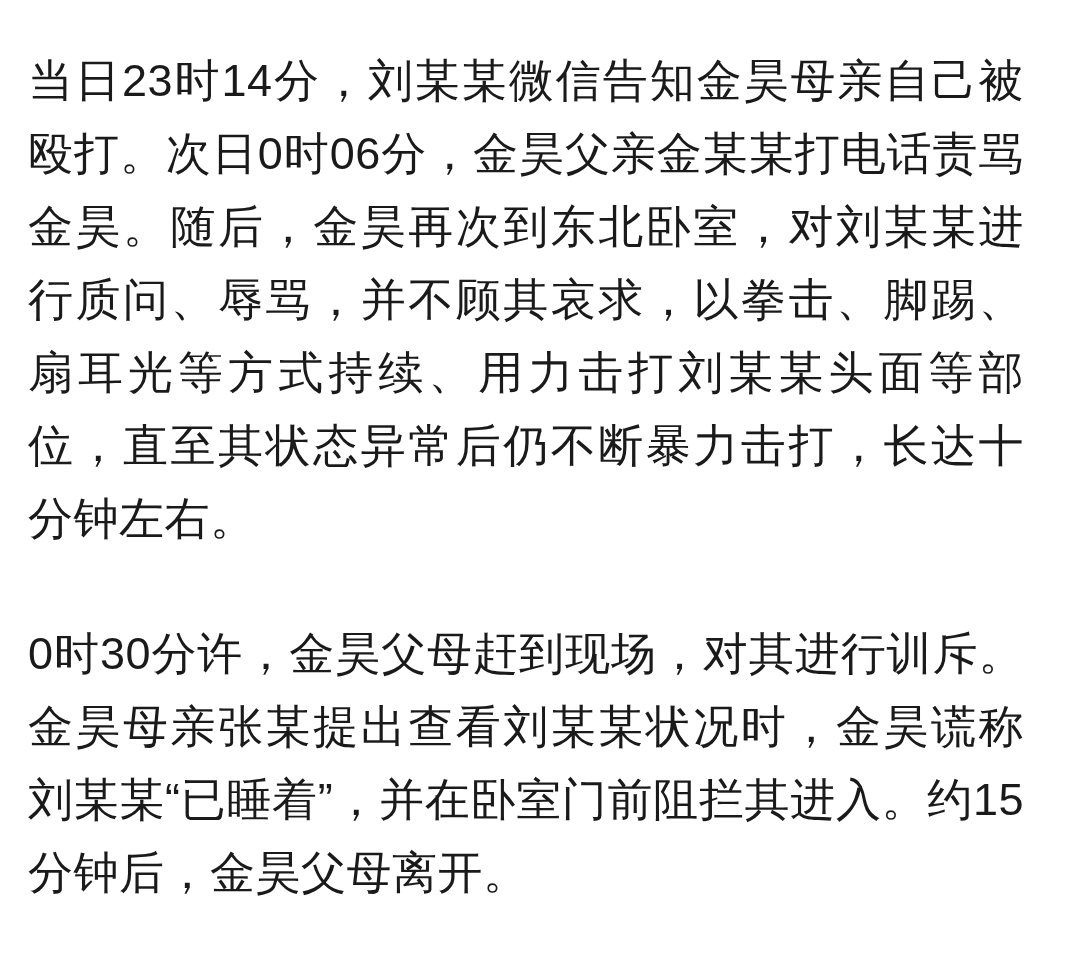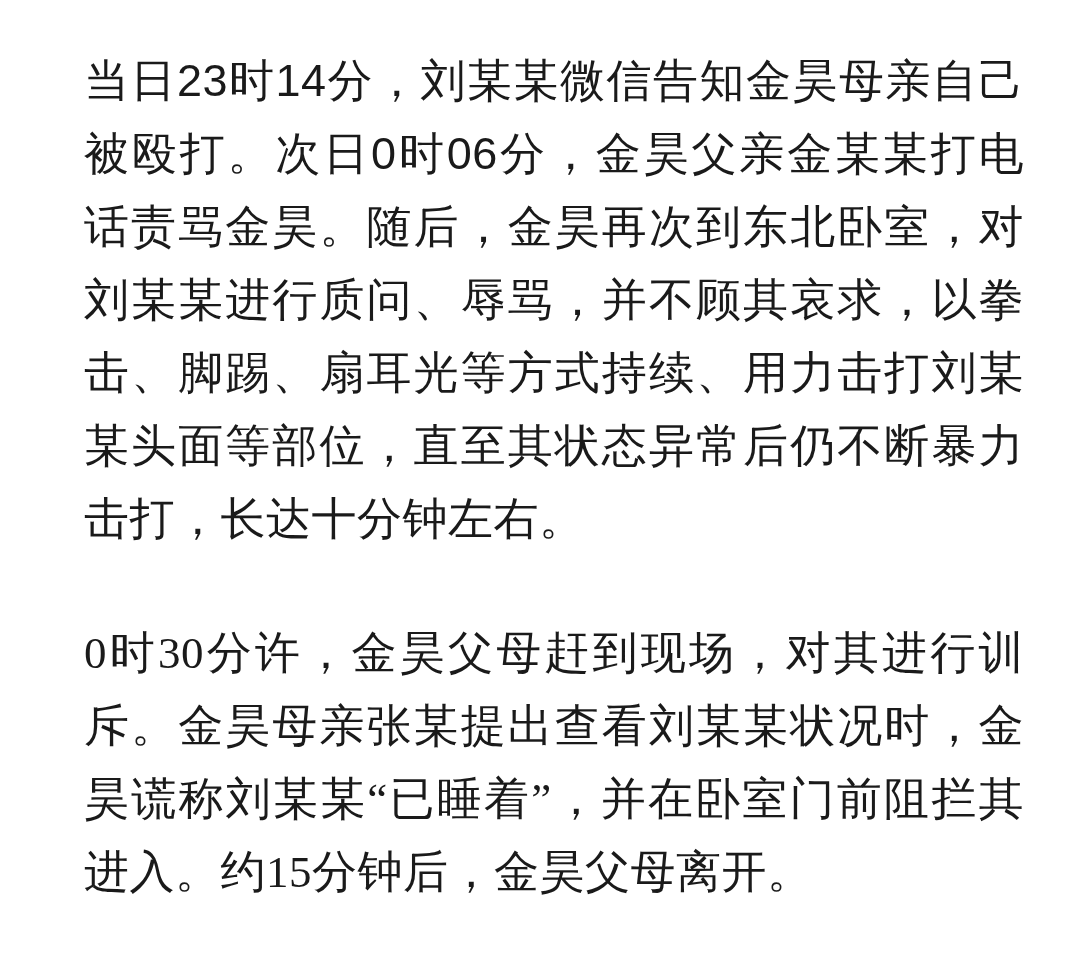--- a/index.html
+++ b/index.html
@@ -10,41 +10,40 @@
   body {
     width: 1080px;
     height: 964px;
     overflow: hidden;
     font-family: "Liberation Sans", "DejaVu Sans", sans-serif;
   }
   .page {
     box-sizing: border-box;
     width: 1080px;
     height: 964px;
-    padding: 44px 56px 0 84px;
+    padding: 44px 56px 0 28px;
     background: #ffffff;
   }
   .article {
     display: block;
   }
   .para {
     margin: 0 0 62px 0;
     color: #1a1a1a;
     font-size: 45px;
     line-height: 73px;
     letter-spacing: 0.5px;
     text-align: justify;
     text-justify: inter-ideograph;
     font-weight: 400;
     white-space: normal;
     word-break: break-all;
   }
   .para:last-child {
     margin-bottom: 0;
-    font-family: Liberation Serif, serif;
   }
 </style>
 </head>
 <body>
 
 <div class="page">
   <div class="article">
     <p class="para">当日23时14分，刘某某微信告知金昊母亲自己被殴打。次日0时06分，金昊父亲金某某打电话责骂金昊。随后，金昊再次到东北卧室，对刘某某进行质问、辱骂，并不顾其哀求，以拳击、脚踢、扇耳光等方式持续、用力击打刘某某头面等部位，直至其状态异常后仍不断暴力击打，长达十分钟左右。</p>
     <p class="para">0时30分许，金昊父母赶到现场，对其进行训斥。金昊母亲张某提出查看刘某某状况时，金昊谎称刘某某“已睡着”，并在卧室门前阻拦其进入。约15分钟后，金昊父母离开。</p>
   </div>

